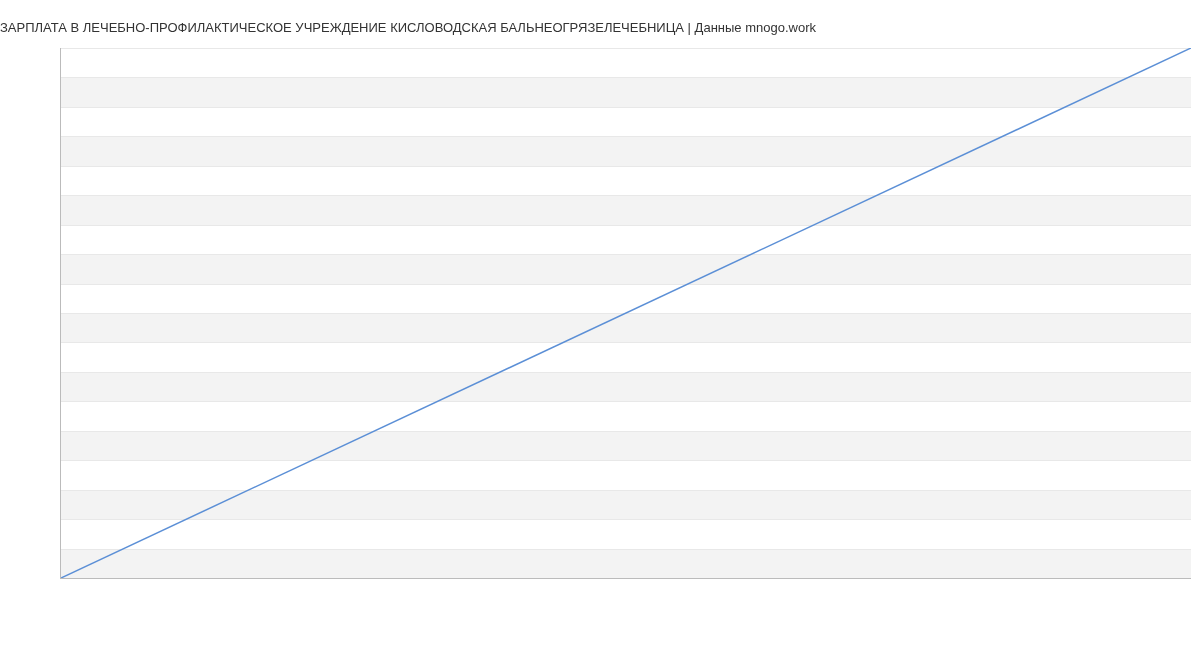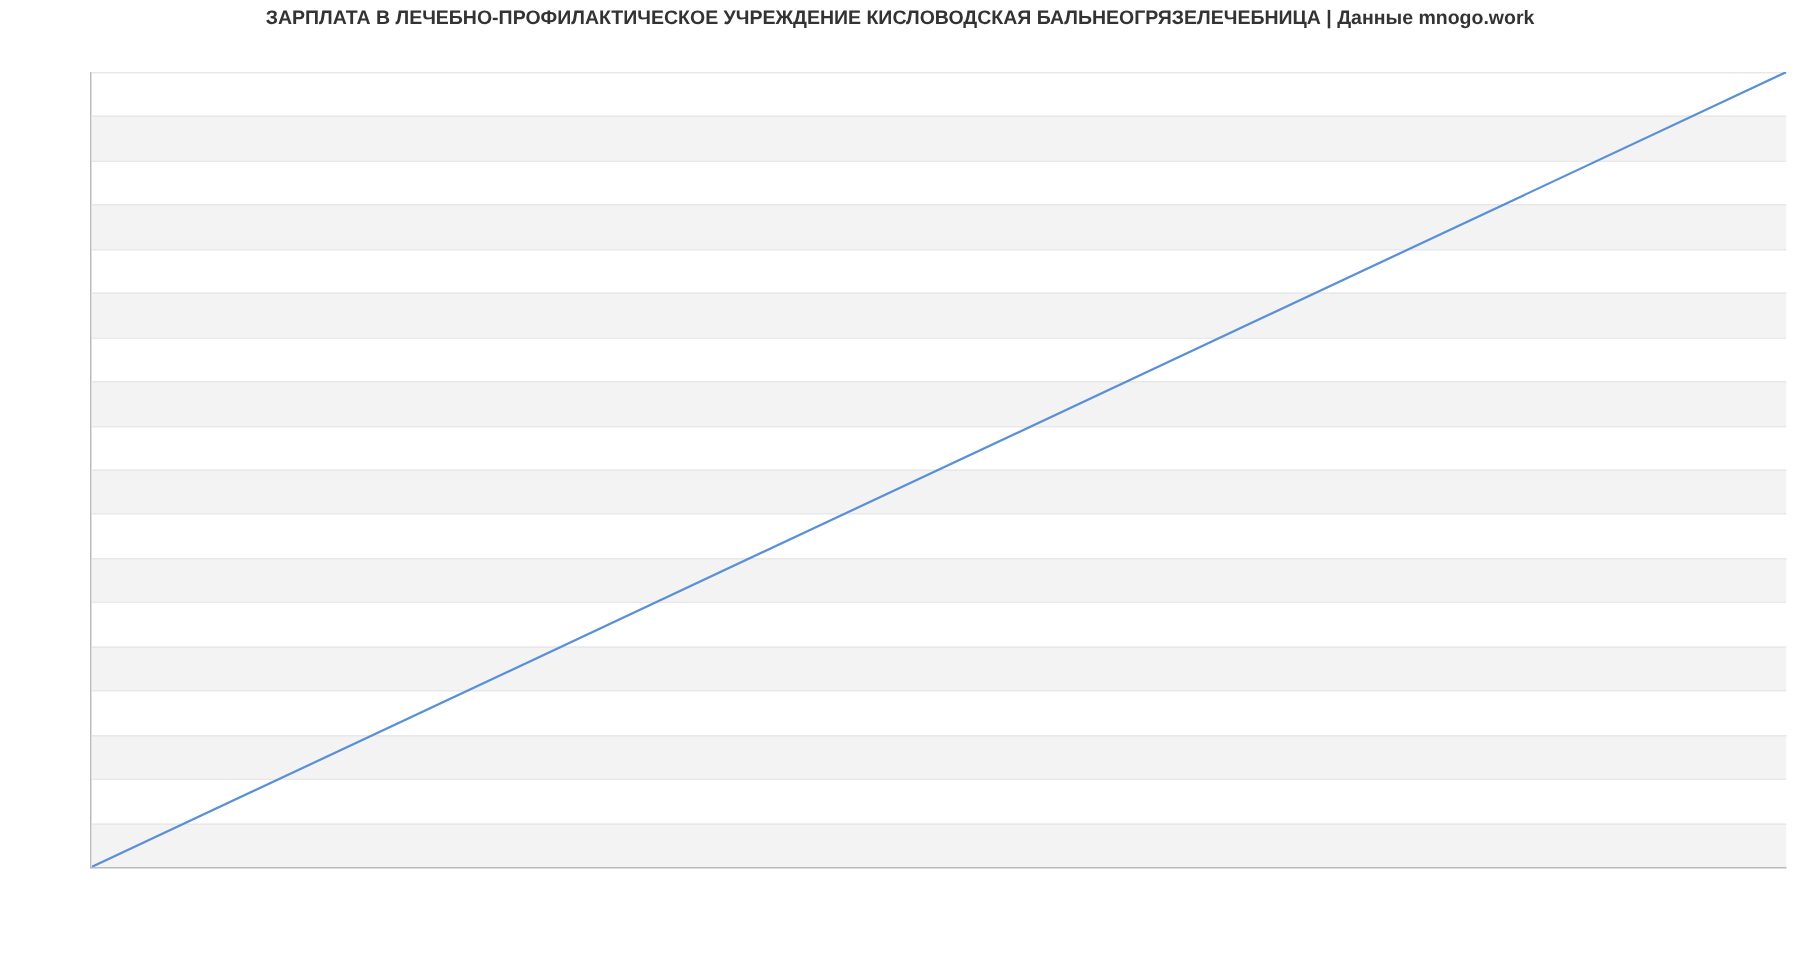--- a/index.html
+++ b/index.html
@@ -12,26 +12,26 @@
     font-size: 12px;
     color: #333;
   }
   .chart-wrap {
     position: relative;
     width: 1200px;
     height: 620px;
   }
   .chart-title {
     position: absolute;
-    top: 4px;
+    top: 20px;
     left: 0;
     right: 0;
-    text-align: center;
+    text-align: left;
     font-size: 13px;
-    font-weight: 700;
+    font-weight: 400;
     color: #333;
   }
   .plot-area {
     position: absolute;
     left: 60px;
     top: 48px;
     width: 1130px;
     height: 530px;
     border-left: 1px solid #bbb;
     border-bottom: 1px solid #bbb;

